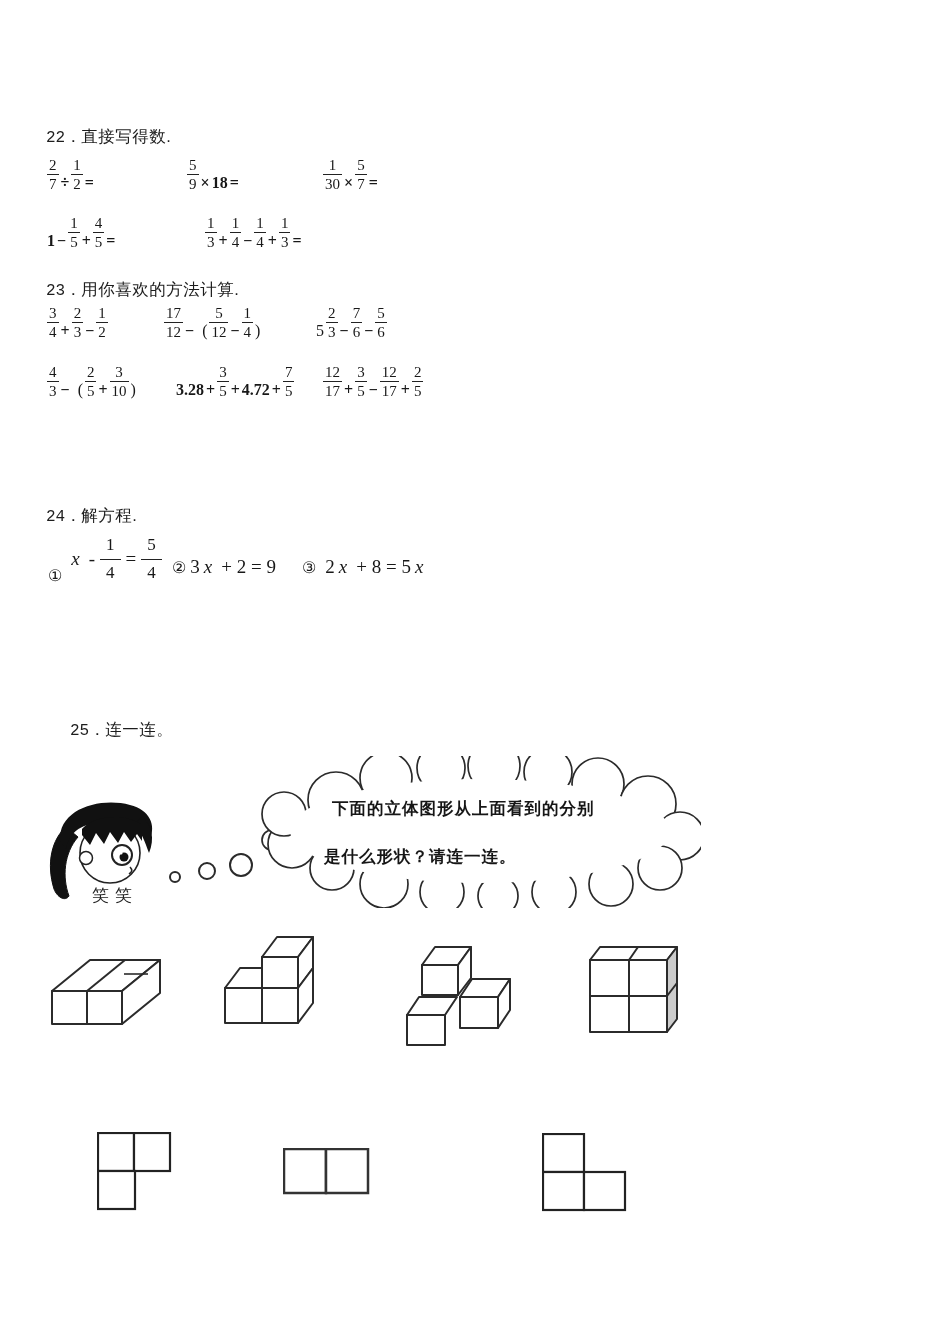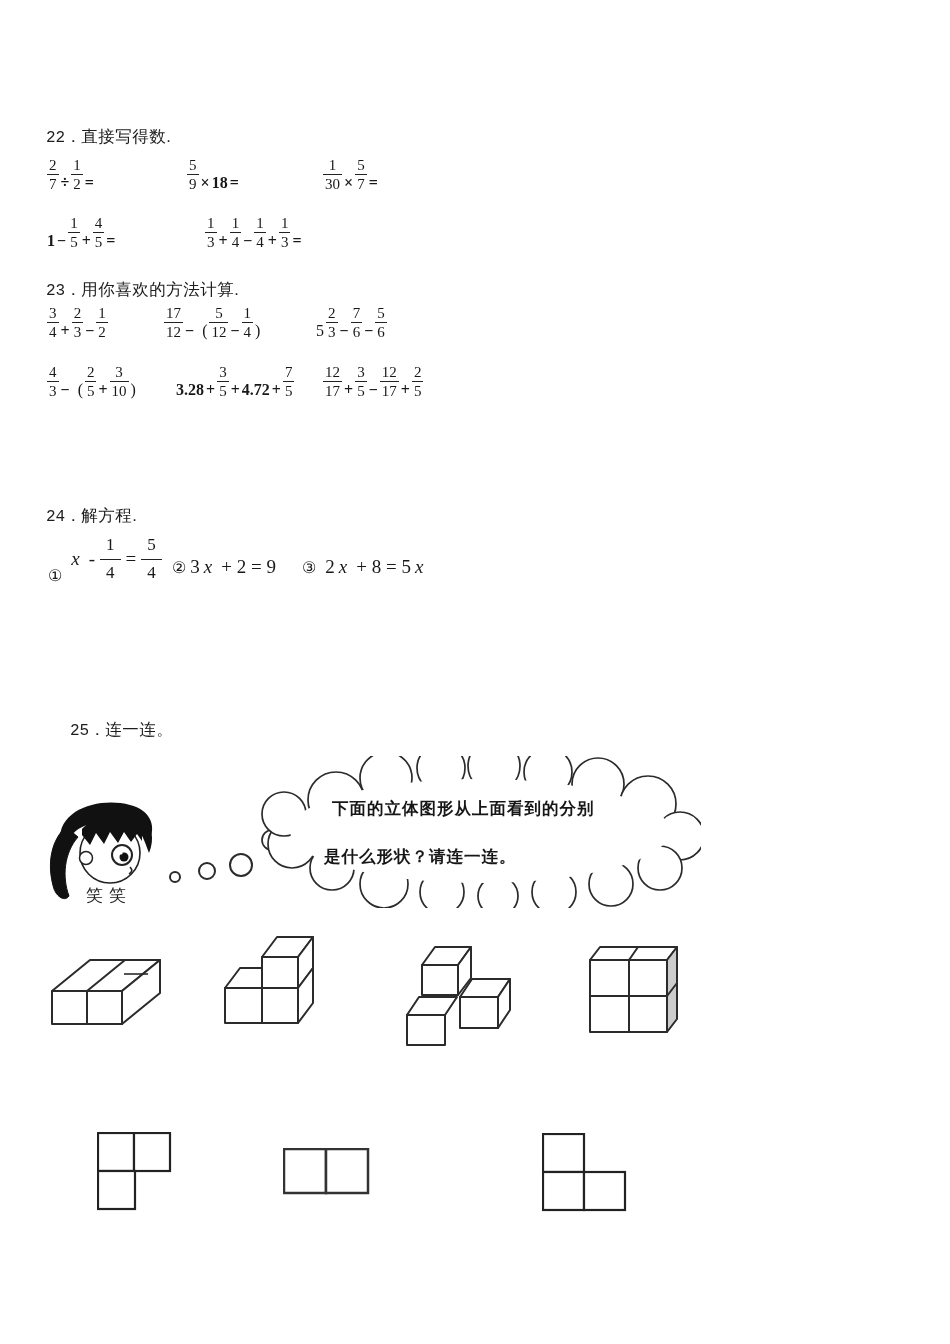--- a/index.html
+++ b/index.html
@@ -80,21 +80,21 @@
     <circle cx="72" cy="58" r="30" fill="#fff" stroke="#222" stroke-width="1.6"></circle>
     <path d="M22,46 C20,14 62,2 92,10 C112,15 118,30 112,44 C104,30 88,24 72,26 C50,28 32,32 28,54 Z" fill="#111"></path>
     <path d="M104,22 C114,30 117,44 111,58 C107,47 103,36 96,29 Z" fill="#111"></path>
     <path d="M44,40 L52,50 L58,38 L66,49 L72,37 L80,48 L86,37 L93,47 L99,39 L104,46 L104,30 C88,18 56,20 44,34 Z" fill="#111"></path>
     <circle cx="48" cy="63" r="6.5" fill="#fff" stroke="#222" stroke-width="1.5"></circle>
     <circle cx="84" cy="60" r="10" fill="#fff" stroke="#222" stroke-width="2"></circle>
     <circle cx="86" cy="62" r="4.5" fill="#111"></circle>
     <circle cx="83" cy="58" r="1.6" fill="#fff"></circle>
     <path d="M92,72 q4,4 -1,7" fill="none" stroke="#222" stroke-width="1.6"></path>
   </svg>
-  <div class="girl-name" style="left:86px;top:884px;">笑笑</div>
+  <div class="girl-name" style="left:92px;top:884px;">笑笑</div>
 
   <svg class="abs" style="left:158px;top:848px;" width="100" height="42" viewBox="0 0 100 42">
     <circle cx="17" cy="29" r="5" fill="#fff" stroke="#2b2b2b" stroke-width="2"></circle>
     <circle cx="49" cy="23" r="8" fill="#fff" stroke="#2b2b2b" stroke-width="2"></circle>
     <circle cx="83" cy="17" r="11" fill="#fff" stroke="#2b2b2b" stroke-width="2"></circle>
   </svg>
 
   <svg class="abs" style="left:256px;top:756px;" width="445" height="152" viewBox="0 0 445 152">
     <g fill="#fff" stroke="#2b2b2b" stroke-width="1.7">
       <circle cx="16" cy="84" r="10"></circle>

